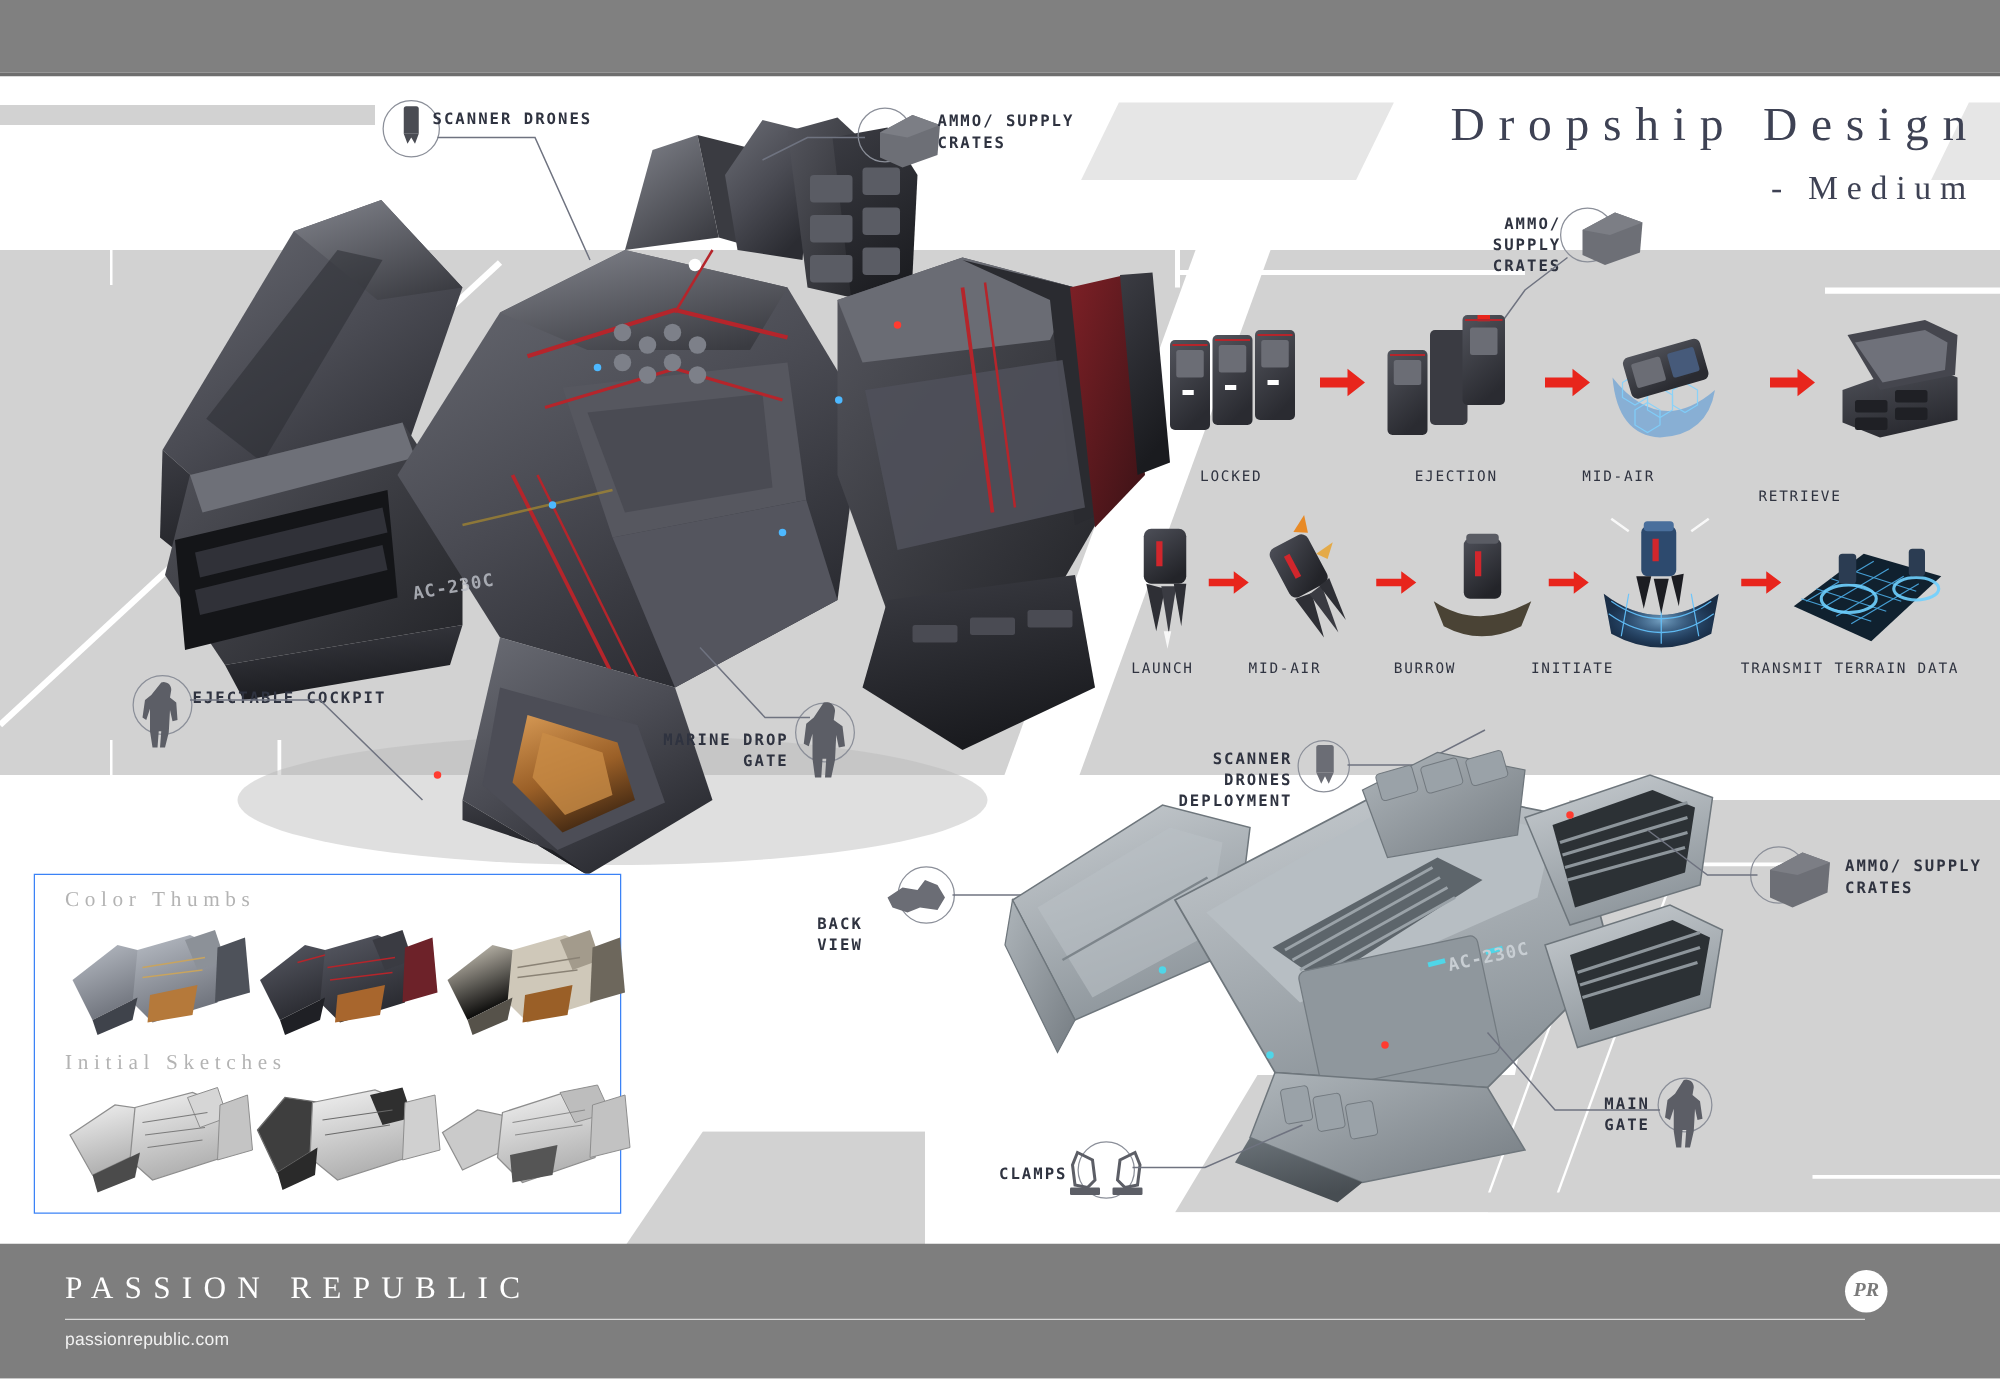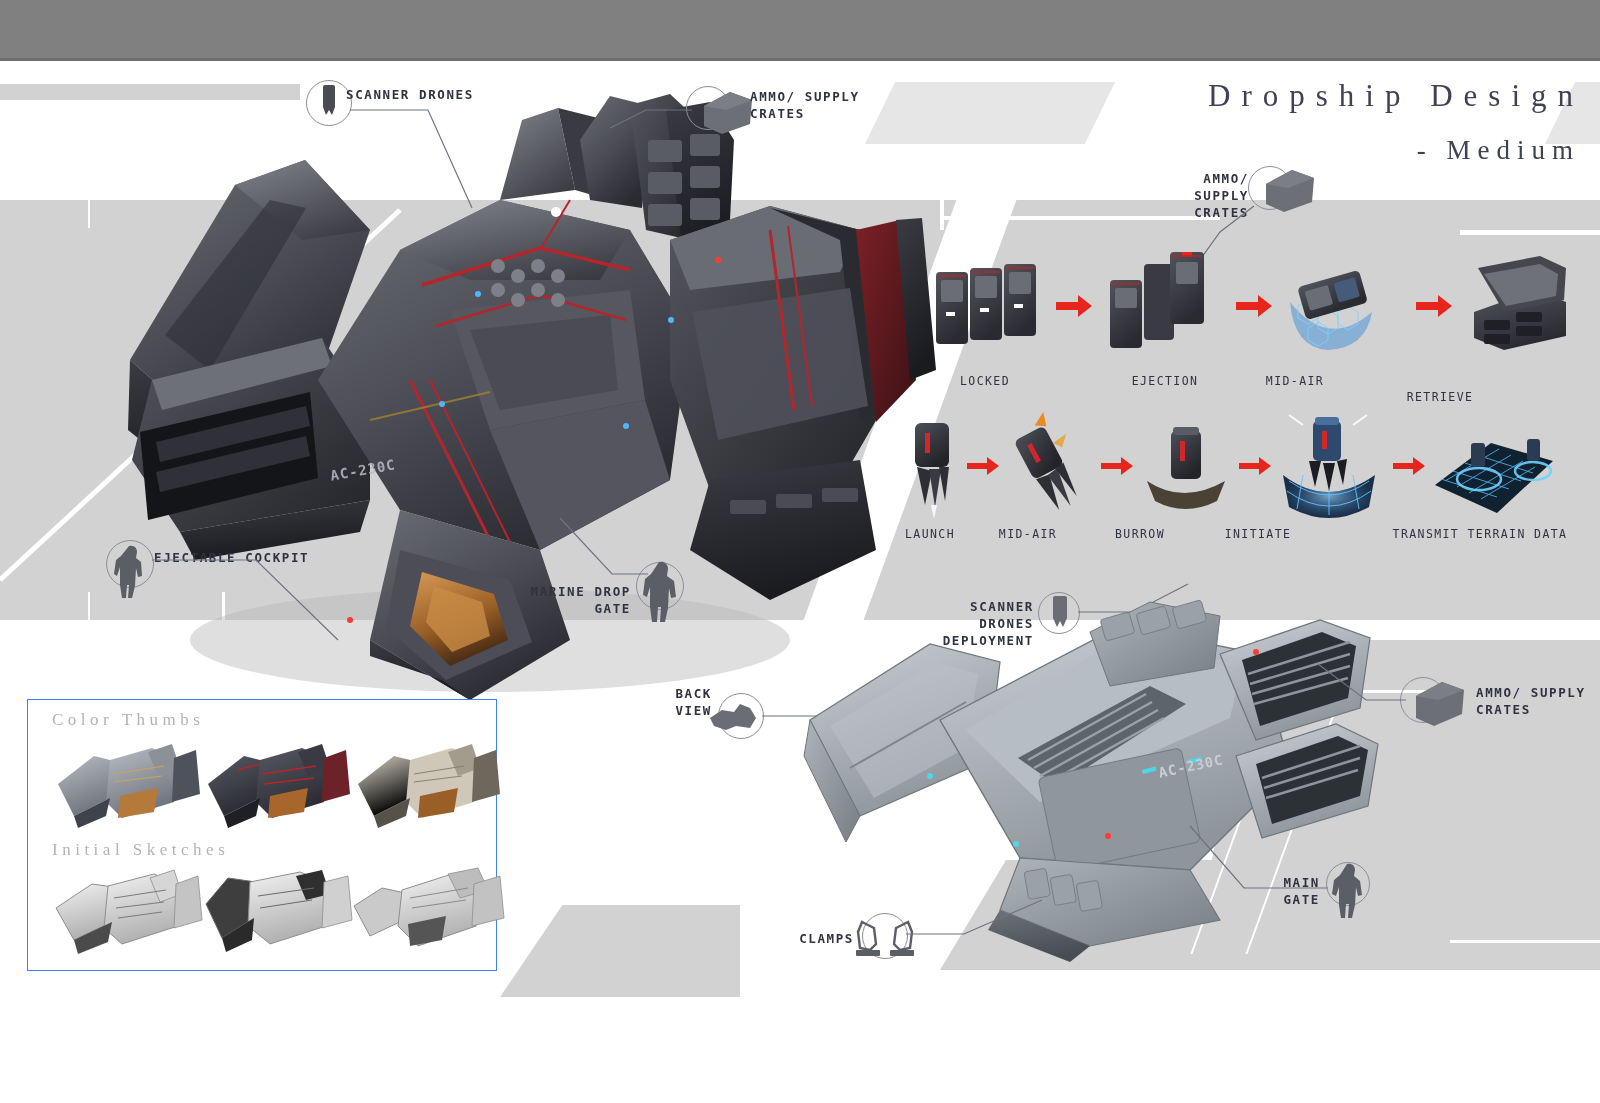--- a/index.html
+++ b/index.html
@@ -31,21 +31,21 @@
   .band-light { position:absolute; background:#e6e6e6; }
   .band-white { position:absolute; background:#ffffff; }
   .skew-l { transform:skewX(-26deg); }
   .wline { position:absolute; background:#ffffff; }
   .tick { position:absolute; background:#ffffff; width:2px; }
 
   
   .title-main {
     position:absolute; right:16px; top:78px; text-align:right;
     font-family:"Liberation Serif", serif; color:#3e4254;
-    font-size:31px; letter-spacing:11px; white-space:nowrap;
+    font-size:38px; letter-spacing:11px; white-space:nowrap;
   }
   .title-sub {
     position:absolute; right:20px; top:135px; text-align:right;
     font-family:"Liberation Serif", serif; color:#3e4254;
     font-size:27px; letter-spacing:7px; white-space:nowrap;
   }
 
   
   .callout-label {
     position:absolute; font-family:"Liberation Sans Mono", monospace; font-weight:700;
@@ -495,21 +495,21 @@
     <svg style="position:absolute; left:1078px; top:582px; width:112px; height:36px;">
       <polyline points="0,30 56,30 110,2" fill="none" stroke="#6f7380" stroke-width="1.2"></polyline>
     </svg>
   </div>
 
   <div>
     <div class="callout-circle" style="left:718px; top:693px; width:46px; height:46px;"></div>
     <svg style="position:absolute; left:706px; top:702px; width:60px; height:34px;">
       <path d="M4 16 L16 8 L28 10 L34 2 L44 6 L50 16 L44 26 L30 24 L20 28 L8 24 Z" fill="#6b6d75"></path>
     </svg>
-    <div class="callout-label" style="left:632px; top:685px; text-align:right; width:80px;">BACK VIEW</div>
+    <div class="callout-label" style="left:632px; top:730px; text-align:center; width:80px;">BACK VIEW</div>
     <svg style="position:absolute; left:762px; top:710px; width:80px; height:12px;">
       <line x1="0" y1="6" x2="78" y2="6" stroke="#6f7380" stroke-width="1.2"></line>
     </svg>
   </div>
 
   <svg style="position:absolute; left:790px; top:590px; width:620px; height:380px;">
     <defs>
       <linearGradient id="lg1" x1="0" y1="0" x2="0.4" y2="1">
         <stop offset="0%" stop-color="#c9ced2"></stop>
           <stop offset="100%" stop-color="#8e969c"></stop>
@@ -722,14 +722,20 @@
         <path d="M126 16 L152 8 L156 50 L124 58 Z" fill="#c2c2c2" stroke="#8e8e8e" stroke-width="0.8"></path>
         <path d="M60 56 L98 48 L94 72 L62 78 Z" fill="#555555"></path>
         <g stroke="#8a8a8a" stroke-width="1" fill="none">
             <path d="M62 30 L120 20"></path>
             <path d="M64 40 L118 32"></path>
           </g>
       </g>
     </svg>
   </div>
 
+  <div class="footer">
+    <div class="footer-title">PASSION REPUBLIC</div>
+    <div class="footer-rule"></div>
+    <div class="footer-url">passionrepublic.com</div>
+    <div class="pr-badge">PR</div>
+  </div>
 
 </div>
 
 </body></html>

